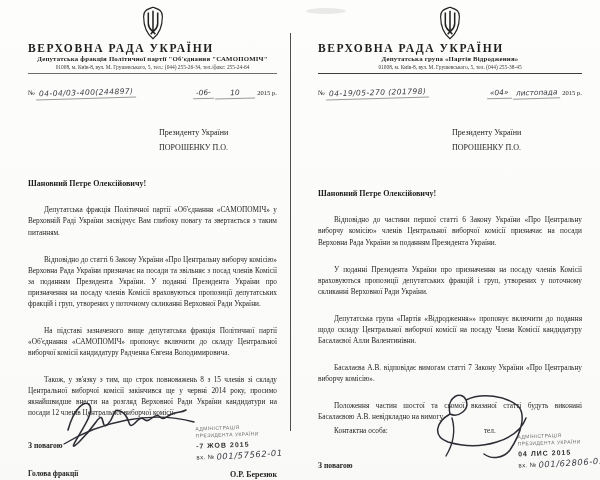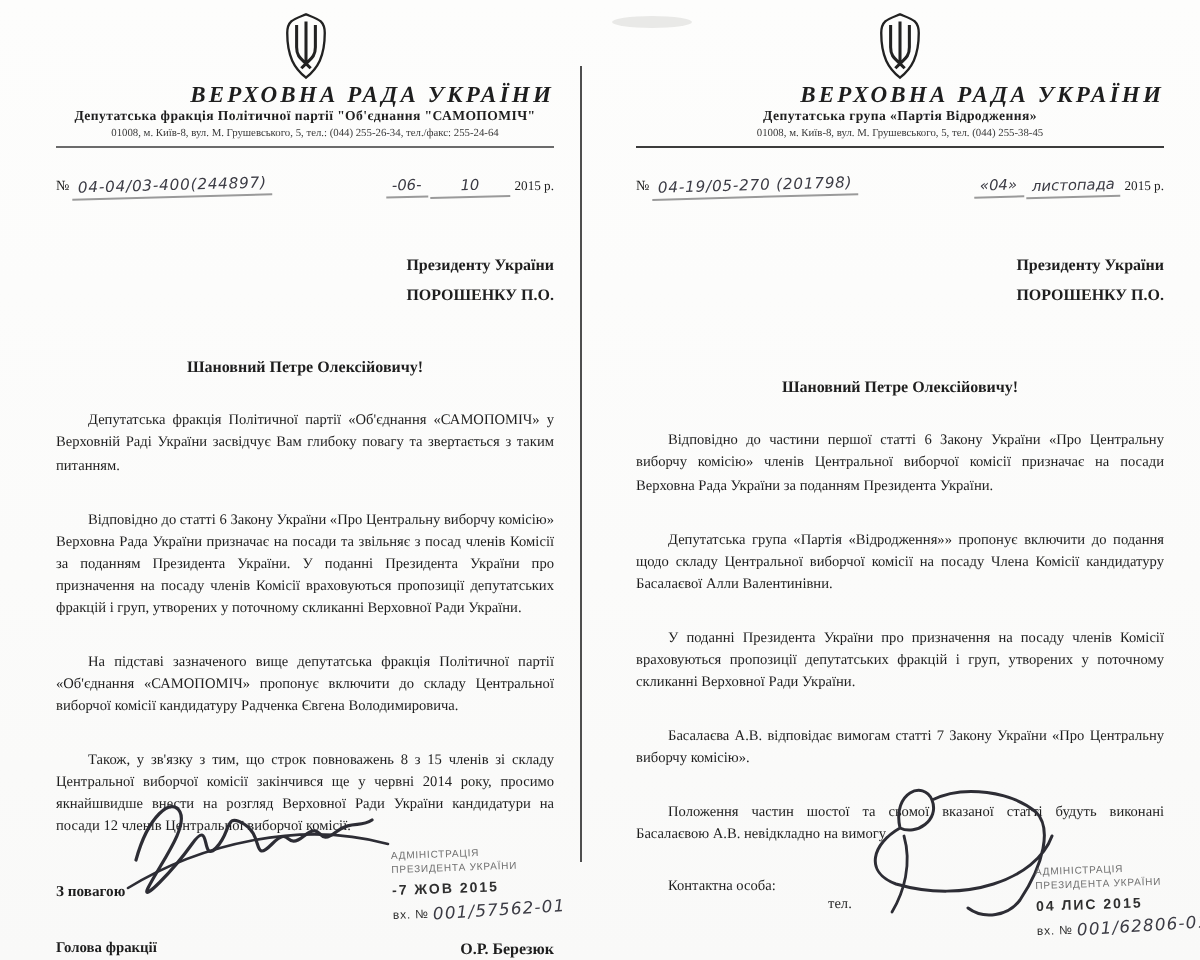--- a/index.html
+++ b/index.html
@@ -9,22 +9,22 @@
     font-family:"Liberation Serif", serif;color:#1e1e1e;
   }
   .page{position:absolute;top:0;height:480px;}
   #page-left{left:0;width:291px;padding:0;}
   #page-right{left:296px;width:304px;}
   .scan-line{position:absolute;left:290px;top:33px;width:1px;height:398px;background:#4f4f4f;}
   .inner-l{padding:6px 14px 0 28px;}
   .inner-r{padding:6px 18px 0 22px;}
   .emblem{display:block;margin:0 auto 2px auto;}
   .vr-title{
-    text-align:right;font-weight:bold;font-size:11.5px;letter-spacing:1.6px;
-    margin:2px 0 0 0;white-space:nowrap;font-style:italic;
+    text-align:left;font-weight:bold;font-size:11.5px;letter-spacing:1.6px;
+    margin:2px 0 0 0;white-space:nowrap;
   }
   .org{
     text-align:center;font-weight:bold;font-size:6.8px;letter-spacing:0.2px;
     margin:1px 0 2px 0;white-space:nowrap;
   }
   .addr{
     text-align:center;font-size:5.4px;color:#3a3a3a;margin:0 0 3px 0;white-space:nowrap;
   }
   .head-rule{border:none;border-top:1px solid #6b6b6b;margin:2px 0 0 0;}
   .head-rule.dark{border-top:1.4px solid #3c3c3c;}
@@ -33,28 +33,28 @@
     margin-top:9px;font-size:7px;height:16px;
   }
   .hand{
     font-family:"DejaVu Sans", sans-serif;font-style:italic;color:#3b3b44;
     transform:rotate(-1.6deg);display:inline-block;
   }
   .u{border-bottom:0.8px solid #9a9a9a;padding:0 3px 1px 3px;}
   .ref-num{font-size:7.6px;letter-spacing:0.4px;}
   .date-part{font-size:7.4px;}
   .printed-year{font-size:6.6px;}
-  .addressee{margin:26px 0 0 auto;font-weight:bold;font-size:8px;line-height:1.9;text-align:right;}
+  .addressee{margin:26px 0 0 auto;font-weight:normal;font-size:8px;line-height:1.9;}
   .addr-l{width:118px;}
   .addr-r{width:130px;}
-  .salutation{text-align:center;font-weight:bold;font-size:8px;margin:24px 0 10px 0;}
+  .salutation{text-align:left;font-weight:bold;font-size:8px;margin:24px 0 10px 0;}
   .body-p{
     font-size:7.3px;line-height:1.52;text-align:justify;text-indent:16px;margin:16px 0 1px 0;
   }
-  .contact-row{display:flex;font-size:7.3px;margin-top:16px;flex-direction:column;}
+  .contact-row{display:flex;font-size:7.3px;margin-top:4px;}
   .contact-row .tel{margin-left:96px;color:#2a2a2a;}
   .closing{font-weight:bold;font-size:7.6px;margin-top:22px;}
   .sign-row{position:relative;margin-top:10px;height:40px;}
   .signer-title{position:absolute;left:0;top:8px;font-weight:bold;font-size:7.4px;line-height:1.7;}
   .signer-name{position:absolute;right:0;top:10px;font-weight:bold;font-size:8px;}
   .sig-svg{position:absolute;pointer-events:none;}
   .stamp{
     position:absolute;color:#6e6e6e;font-family:"Liberation Sans", sans-serif;
     transform:rotate(-2deg);font-size:5px;line-height:1.35;letter-spacing:0.4px;
   }
@@ -155,22 +155,22 @@
       </div>
 
       <div class="addressee addr-r">
         <div>Президенту України</div>
         <div>ПОРОШЕНКУ П.О.</div>
       </div>
 
       <div class="salutation" style="margin-top:34px;">Шановний Петре Олексійовичу!</div>
 
       <p class="body-p">Відповідно до частини першої статті 6 Закону України «Про Центральну виборчу комісію» членів Центральної виборчої комісії призначає на посади Верховна Рада України за поданням Президента України.</p>
+      <p class="body-p">У поданні Президента України про призначення на посаду членів Комісії враховуються пропозиції депутатських фракцій і груп, утворених у поточному скликанні Верховної Ради України.</p>
       <p class="body-p">Депутатська група «Партія «Відродження»» пропонує включити до подання щодо складу Центральної виборчої комісії на посаду Члена Комісії кандидатуру Басалаєвої Алли Валентинівни.</p>
-      <p class="body-p">У поданні Президента України про призначення на посаду членів Комісії враховуються пропозиції депутатських фракцій і груп, утворених у поточному скликанні Верховної Ради України.</p>
       <p class="body-p">Басалаєва А.В. відповідає вимогам статті 7 Закону України «Про Центральну виборчу комісію».</p>
       <p class="body-p">Положення частин шостої та сьомої вказаної статті будуть виконані Басалаєвою А.В. невідкладно на вимогу.</p>
 
       <div class="contact-row">
         <span style="text-indent:16px;display:inline-block;">Контактна особа:</span>
         <span class="tel">тел.</span>
       </div>
 
       <div class="closing" style="margin-top:26px;">З повагою</div>
 

